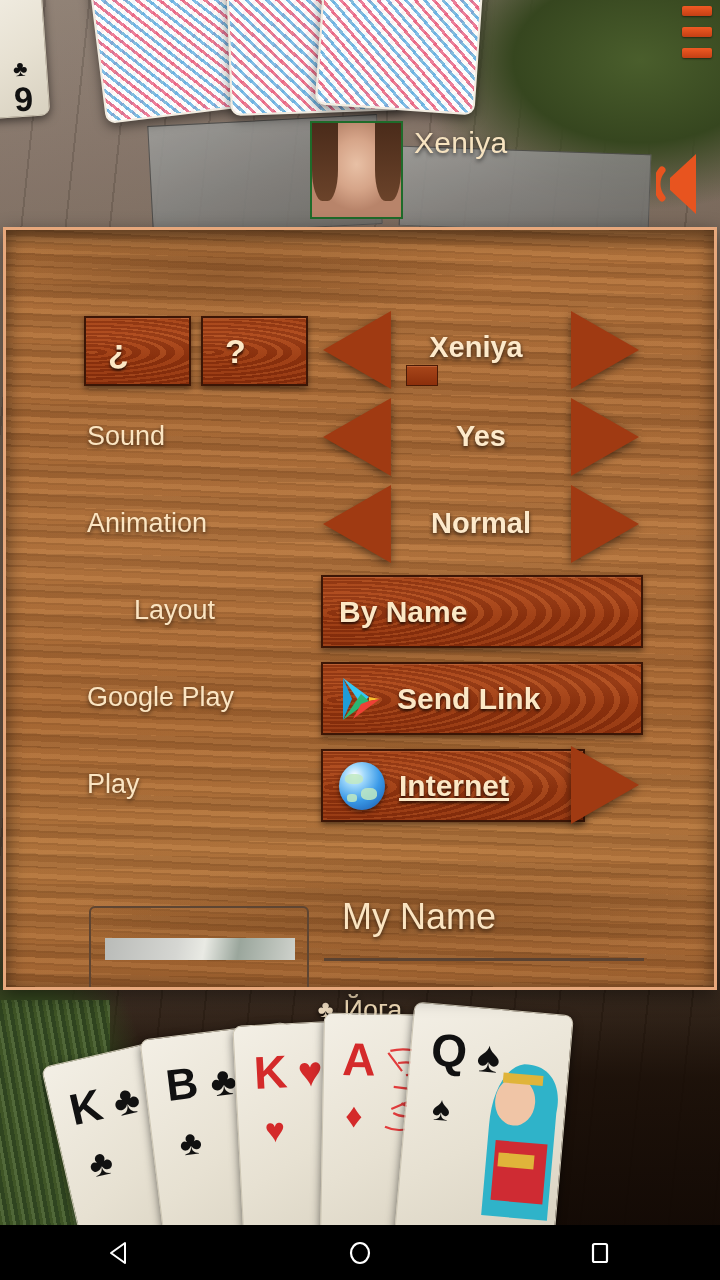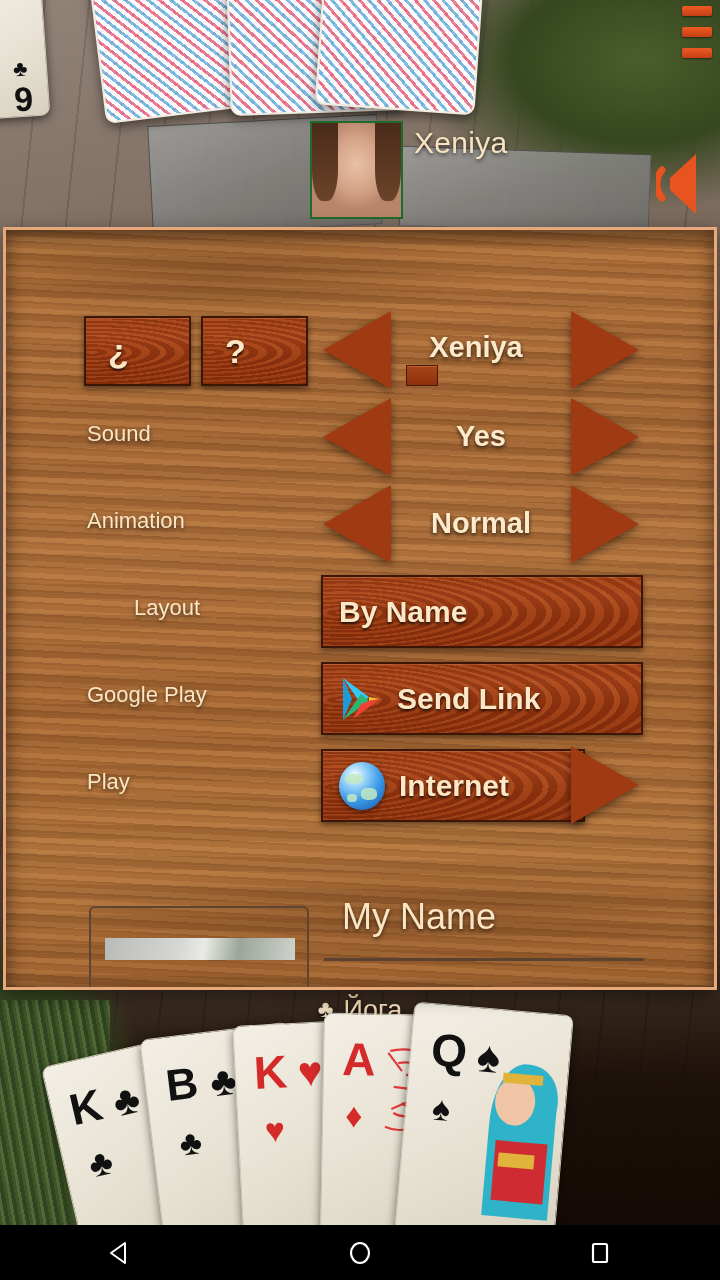--- a/index.html
+++ b/index.html
@@ -156,21 +156,21 @@
     border-bottom:39px solid transparent;
     border-right:68px solid #a03a12;
   }
   .arrow-r{
     border-top:39px solid transparent;
     border-bottom:39px solid transparent;
     border-left:68px solid #a03a12;
   }
 
   .row-label{
-    position:absolute; left:81px; font-size:22px; color:#fbe5c2;
+    position:absolute; left:81px; font-size:27px; color:#fbe5c2;
     text-shadow:0 2px 4px rgba(0,0,0,.6); z-index:3; white-space:nowrap;
   }
   .row-value{
     position:absolute; font-size:29px; font-weight:bold; color:#fdeacb;
     text-shadow:0 2px 4px rgba(0,0,0,.75); z-index:3;
     text-align:center; white-space:nowrap;
   }
 
   
   .flag-chip{
@@ -343,21 +343,21 @@
           <polygon points="4,45 22,19 30,26" fill="#2bb673"></polygon>
           <polygon points="4,3 4,45 13,24" fill="#1f9cd8"></polygon>
           <polygon points="30,22 41,24 30,26" fill="#fbc02d"></polygon>
           <polygon points="22,29 30,26 41,24 14,44" fill="#ef4136"></polygon>
         </svg>
       </span>
       <span style="margin-left:14px;font-size:30px;">Send Link</span>
     </div>
 
     <div class="row-label" style="top:539px;">Play</div>
-    <div class="wood-btn" style="left:315px;top:519px;width:264px;height:73px;">
+    <div class="wood-btn" style="left:315px;top:519px;width:264px;height:73px;text-decoration:underline;">
       <span class="globe-icon" style="position:relative;margin-left:16px;">
         <i style="left:6px;top:12px;width:18px;height:10px;"></i>
         <i style="left:22px;top:26px;width:16px;height:12px;"></i>
         <i style="left:8px;top:32px;width:10px;height:8px;"></i>
       </span>
       <span style="margin-left:14px;font-size:30px;">Internet</span>
     </div>
     <div class="arrow arrow-r" style="left:565px;top:516px;"></div>
 
     <div class="avatar-pick" style="top:676px;">

